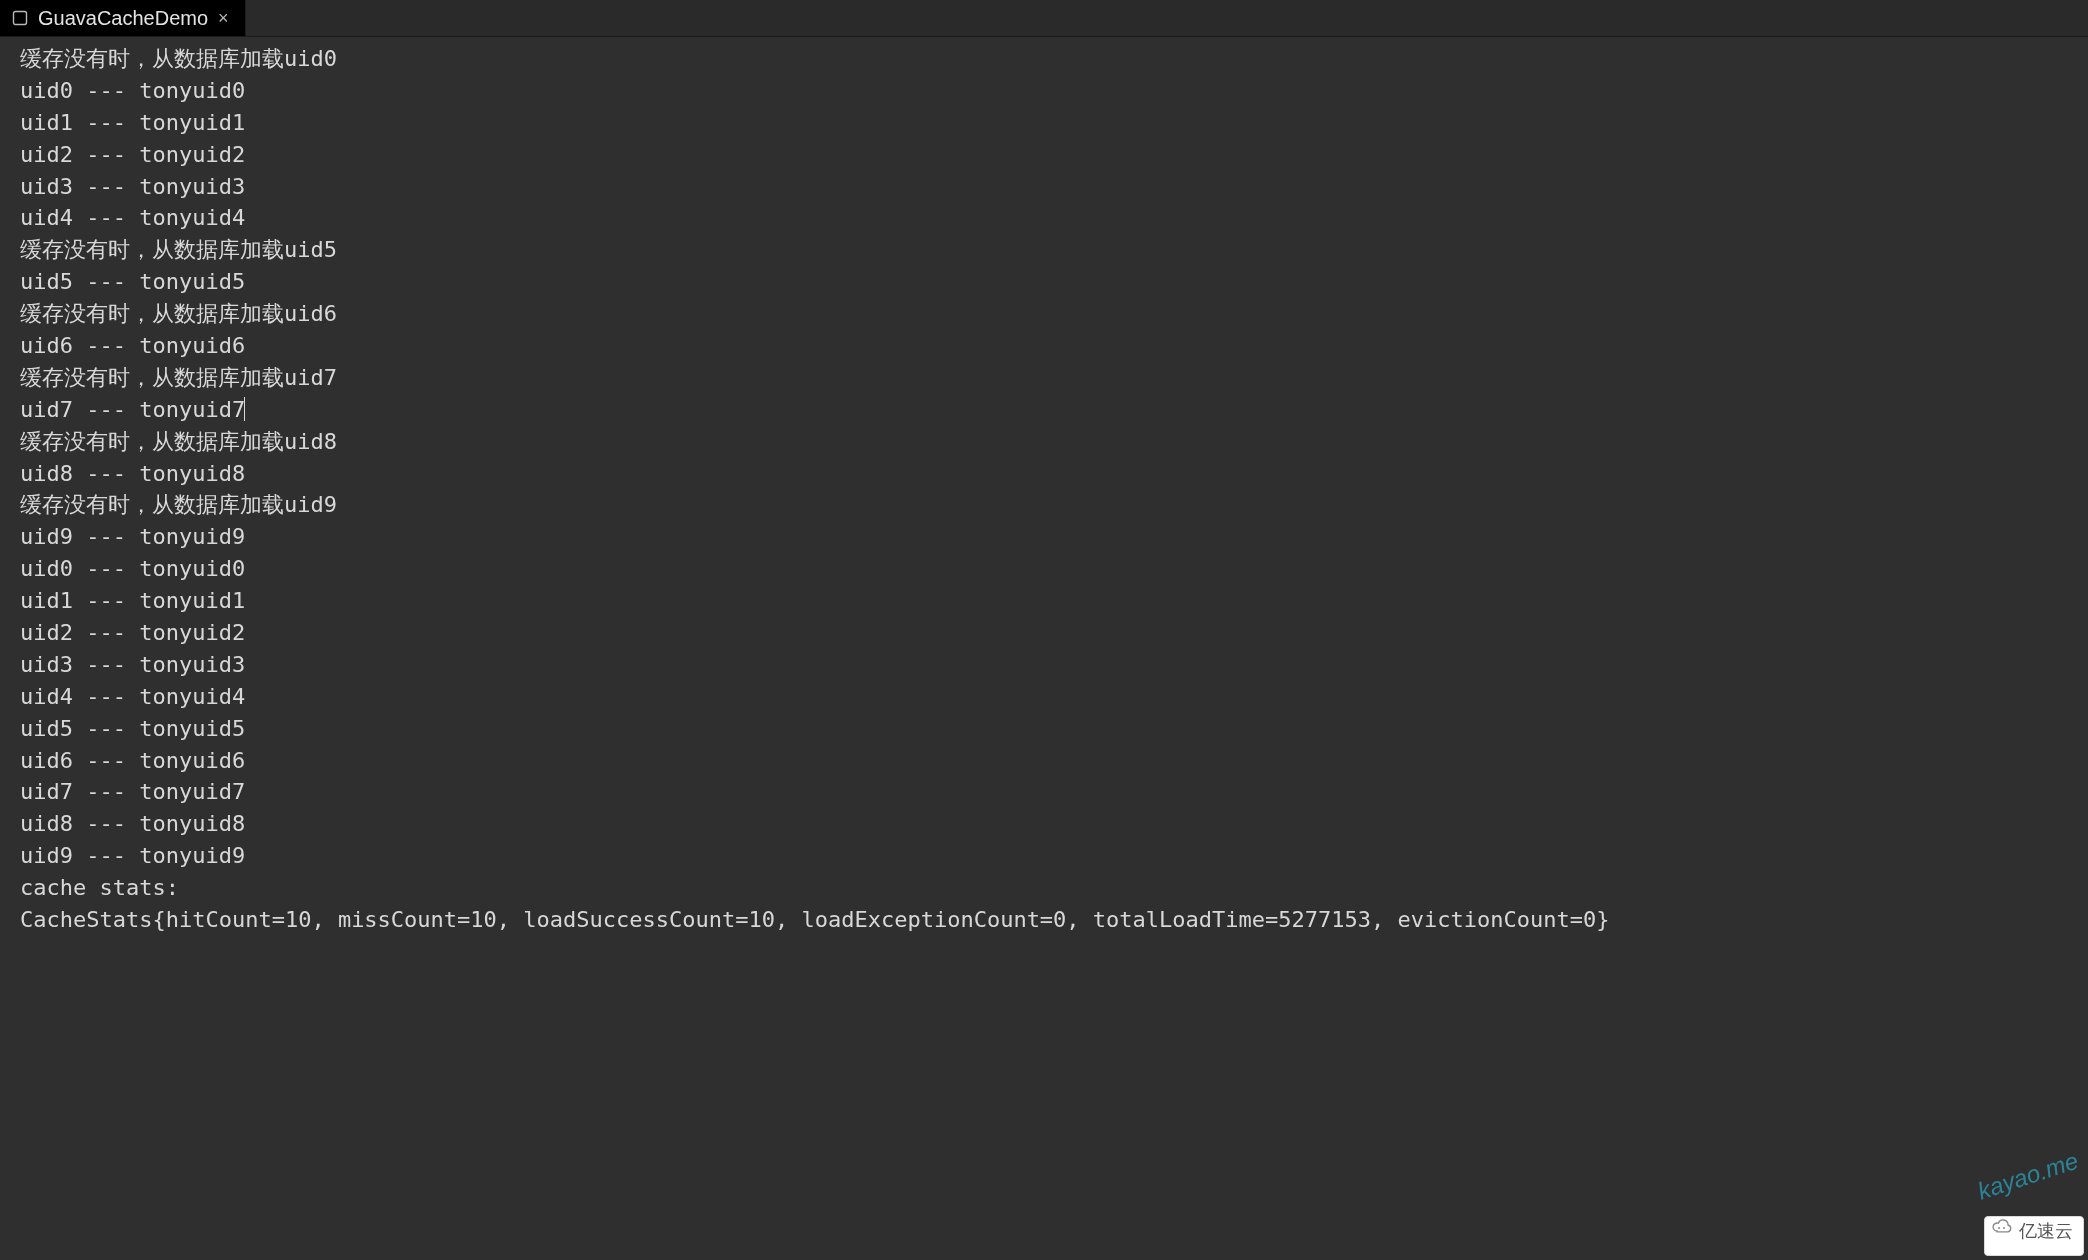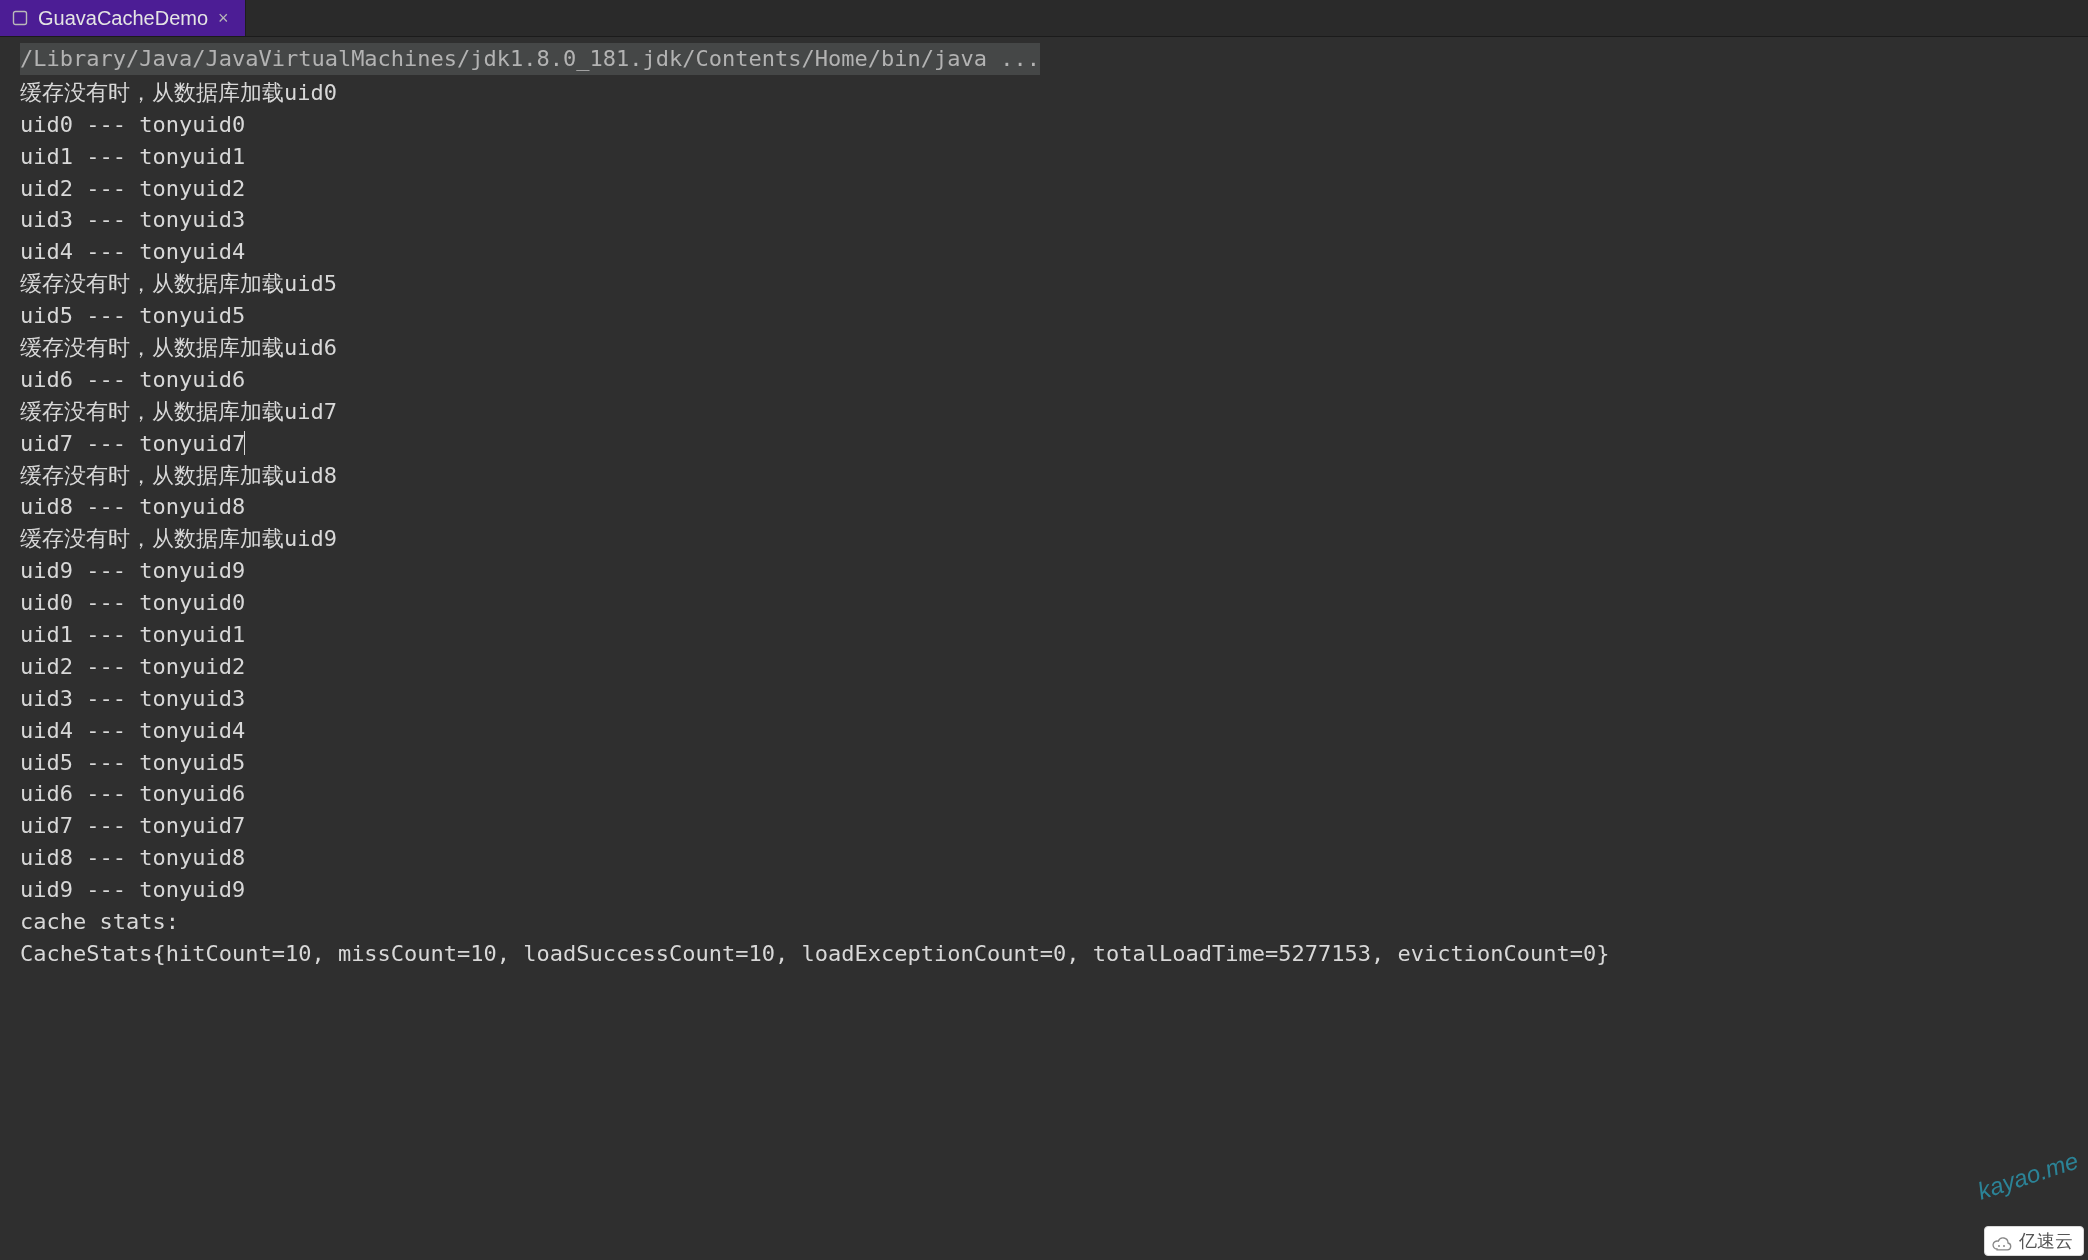--- a/index.html
+++ b/index.html
@@ -20,21 +20,21 @@
     background: #2a2a2a;
     height: 36px;
     border-bottom: 1px solid #1b1b1b;
   }
 
   .tab {
     display: flex;
     align-items: center;
     gap: 10px;
     padding: 0 16px 0 12px;
-    background: #4c1d95;
+    background: #000000;
     color: #e4e4e4;
     font-family: "Segoe UI", "Helvetica Neue", Arial, sans-serif;
     font-size: 20px;
     border-right: 1px solid #1e1e1e;
     cursor: pointer;
   }
   .tab .icon {
     display: inline-flex;
   }
   .tab .close {
@@ -85,23 +85,23 @@
     pointer-events: none;
   }
 
   .brand-badge {
     position: absolute;
     right: 4px;
     bottom: 4px;
     background: #ffffff;
     border: 1px solid #d9d9d9;
     border-radius: 4px;
-    padding: 2px 10px 2px 6px;
+    padding: 2px 10px 12px 6px;
     display: flex;
-    align-items: flex-end;
+    align-items: flex-start;
     gap: 6px;
     font-family: "PingFang SC","Microsoft YaHei",sans-serif;
     font-size: 18px;
     color: #555;
   }
   .brand-badge .logo {
     display: inline-flex;
   }
 </style>
 </head>
@@ -113,21 +113,20 @@
       <svg width="16" height="16" viewBox="0 0 16 16">
         <rect x="1.5" y="1.5" width="13" height="13" rx="2" fill="none" stroke="#b9b9b9" stroke-width="1.4"></rect>
       </svg>
     </span>
     <span>GuavaCacheDemo</span>
     <span class="close">×</span>
   </div>
 </div>
 
 <div class="console-area">
-  <div class="cmd-wrap"><span class="cmd">/Library/Java/JavaVirtualMachines/jdk1.8.0_181.jdk/Contents/Home/bin/java ...</span></div>
   <div id="lines">
       <div class="line">缓存没有时，从数据库加载uid0</div>
       <div class="line">uid0 --- tonyuid0</div>
       <div class="line">uid1 --- tonyuid1</div>
       <div class="line">uid2 --- tonyuid2</div>
       <div class="line">uid3 --- tonyuid3</div>
       <div class="line">uid4 --- tonyuid4</div>
       <div class="line">缓存没有时，从数据库加载uid5</div>
       <div class="line">uid5 --- tonyuid5</div>
       <div class="line">缓存没有时，从数据库加载uid6</div>

